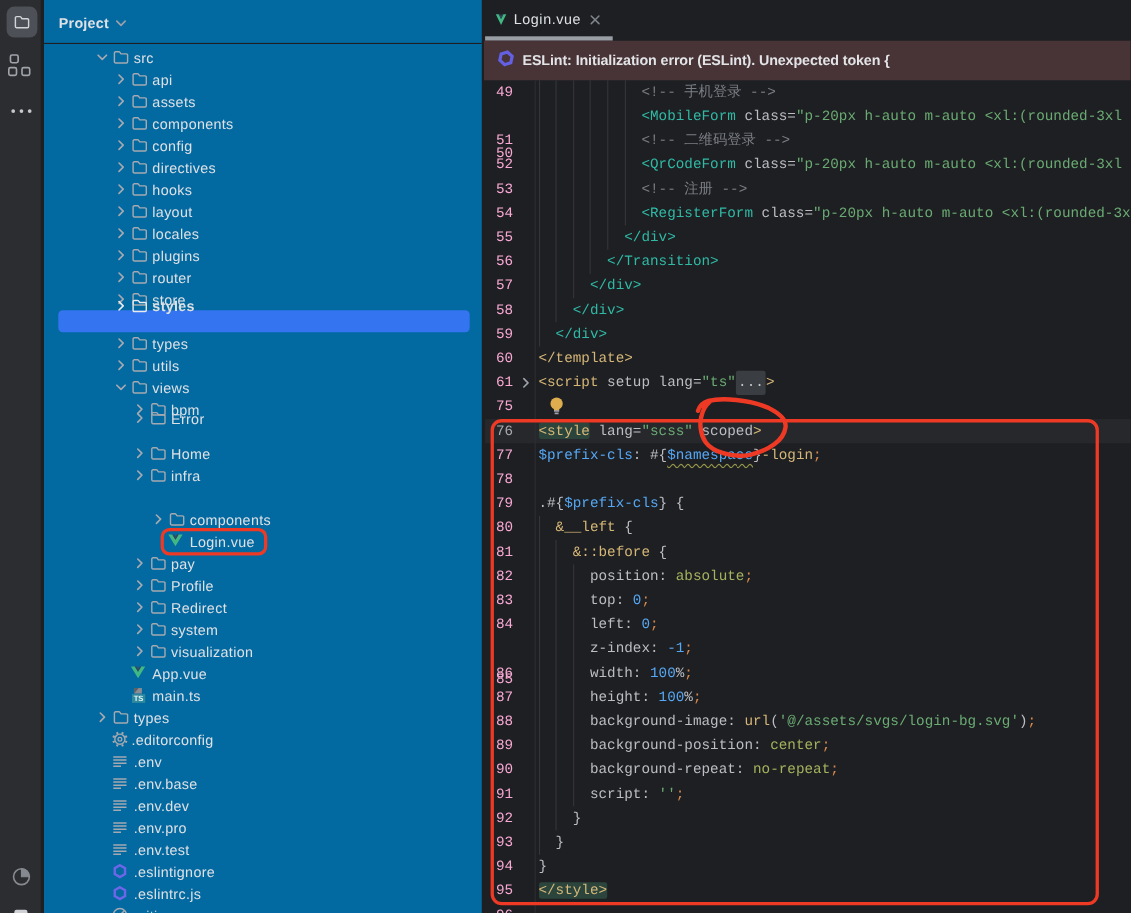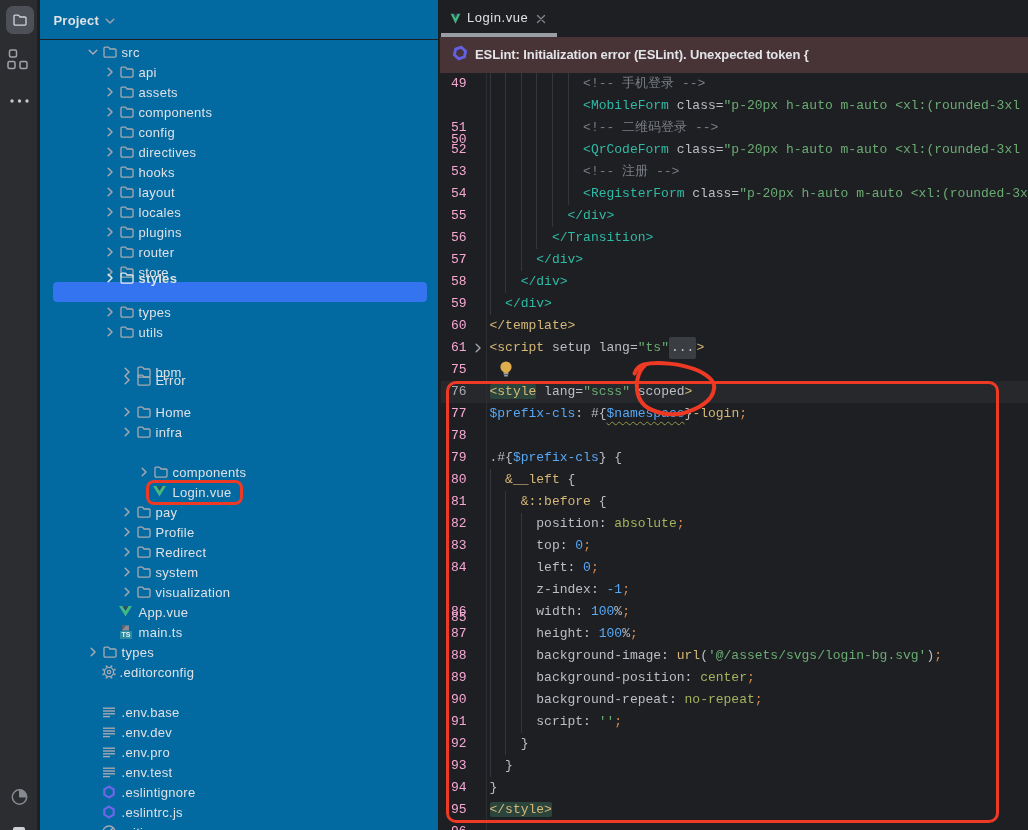--- a/index.html
+++ b/index.html
@@ -180,20 +180,29 @@
       </div>
 <div class="trow" style="top:322px">
         <span class="ti" style="left:62px"><svg width="16" height="16" viewBox="0 0 16 16" style="">
             <path d="M6.2 4.2 L10 8 L6.2 11.8" fill="none" stroke="#a6a9b0" stroke-width="1.5" stroke-linecap="round" stroke-linejoin="round"></path>
           </svg></span>
         <span class="ti" style="left:79px"><svg width="16" height="16" viewBox="0 0 16 16" style="">
             <path d="M2 5 v-0.8 a1.1 1.1 0 0 1 1.1-1.1 h3 a1.1 1.1 0 0 1 .9.45 l1 1.45 h4.9 a1.1 1.1 0 0 1 1.1 1.1 v6 a1.1 1.1 0 0 1-1.1 1.1 h-9.8 a1.1 1.1 0 0 1-1.1-1.1 z" fill="none" stroke="#a6a9b0" stroke-width="1.3"></path>
           </svg></span>
         <span class="lbl" style="left:99px">utils</span>
       </div>
+<div class="trow" style="top:342px">
+        <span class="ti" style="left:62px"><svg width="16" height="16" viewBox="0 0 16 16" style="">
+            <path d="M4.2 6.2 L8 10 L11.8 6.2" fill="none" stroke="#a6a9b0" stroke-width="1.5" stroke-linecap="round" stroke-linejoin="round"></path>
+          </svg></span>
+        <span class="ti" style="left:79px"><svg width="16" height="16" viewBox="0 0 16 16" style="">
+            <path d="M2 5 v-0.8 a1.1 1.1 0 0 1 1.1-1.1 h3 a1.1 1.1 0 0 1 .9.45 l1 1.45 h4.9 a1.1 1.1 0 0 1 1.1 1.1 v6 a1.1 1.1 0 0 1-1.1 1.1 h-9.8 a1.1 1.1 0 0 1-1.1-1.1 z" fill="none" stroke="#a6a9b0" stroke-width="1.3"></path>
+          </svg></span>
+        <span class="lbl" style="left:99px">views</span>
+      </div>
 <div class="trow" style="top:362px">
         <span class="ti" style="left:79px"><svg width="16" height="16" viewBox="0 0 16 16" style="">
             <path d="M6.2 4.2 L10 8 L6.2 11.8" fill="none" stroke="#a6a9b0" stroke-width="1.5" stroke-linecap="round" stroke-linejoin="round"></path>
           </svg></span>
         <span class="ti" style="left:96px"><svg width="16" height="16" viewBox="0 0 16 16" style="">
             <path d="M2 5 v-0.8 a1.1 1.1 0 0 1 1.1-1.1 h3 a1.1 1.1 0 0 1 .9.45 l1 1.45 h4.9 a1.1 1.1 0 0 1 1.1 1.1 v6 a1.1 1.1 0 0 1-1.1 1.1 h-9.8 a1.1 1.1 0 0 1-1.1-1.1 z" fill="none" stroke="#a6a9b0" stroke-width="1.3"></path>
           </svg></span>
         <span class="lbl" style="left:116px">bpm</span>
       </div>
 <div class="trow" style="top:370px">
@@ -316,20 +325,29 @@
             <line x1="12.7" y1="10.0" x2="14.5" y2="10.7" stroke="#a6a9b0" stroke-width="1.8"></line>
             <line x1="10.0" y1="12.7" x2="10.7" y2="14.5" stroke="#a6a9b0" stroke-width="1.8"></line>
             <line x1="6.0" y1="12.7" x2="5.3" y2="14.5" stroke="#a6a9b0" stroke-width="1.8"></line>
             <line x1="3.3" y1="10.0" x2="1.5" y2="10.7" stroke="#a6a9b0" stroke-width="1.8"></line>
             <line x1="3.3" y1="6.0" x2="1.5" y2="5.3" stroke="#a6a9b0" stroke-width="1.8"></line>
             <line x1="6.0" y1="3.3" x2="5.3" y2="1.5" stroke="#a6a9b0" stroke-width="1.8"></line>
             <line x1="10.0" y1="3.3" x2="10.7" y2="1.5" stroke="#a6a9b0" stroke-width="1.8"></line>
             <line x1="12.7" y1="6.0" x2="14.5" y2="5.3" stroke="#a6a9b0" stroke-width="1.8"></line>
           </svg></span>
         <span class="lbl" style="left:80px">.editorconfig</span>
+      </div>
+<div class="trow" style="top:682px">
+        <span class="ti" style="left:61px"><svg width="16" height="16" viewBox="0 0 16 16" style="">
+            <line x1="2" y1="4.2" x2="14" y2="4.2" stroke="#a6a9b0" stroke-width="1.4"></line>
+            <line x1="2" y1="7.0" x2="14" y2="7.0" stroke="#a6a9b0" stroke-width="1.4"></line>
+            <line x1="2" y1="9.8" x2="14" y2="9.8" stroke="#a6a9b0" stroke-width="1.4"></line>
+            <line x1="2" y1="12.6" x2="9" y2="12.6" stroke="#a6a9b0" stroke-width="1.4"></line>
+          </svg></span>
+        <span class="lbl" style="left:82px">.env</span>
       </div>
 <div class="trow" style="top:702px">
         <span class="ti" style="left:61px"><svg width="16" height="16" viewBox="0 0 16 16" style="">
             <line x1="2" y1="4.2" x2="14" y2="4.2" stroke="#a6a9b0" stroke-width="1.4"></line>
             <line x1="2" y1="7.0" x2="14" y2="7.0" stroke="#a6a9b0" stroke-width="1.4"></line>
             <line x1="2" y1="9.8" x2="14" y2="9.8" stroke="#a6a9b0" stroke-width="1.4"></line>
             <line x1="2" y1="12.6" x2="9" y2="12.6" stroke="#a6a9b0" stroke-width="1.4"></line>
           </svg></span>
         <span class="lbl" style="left:82px">.env.base</span>
       </div>

